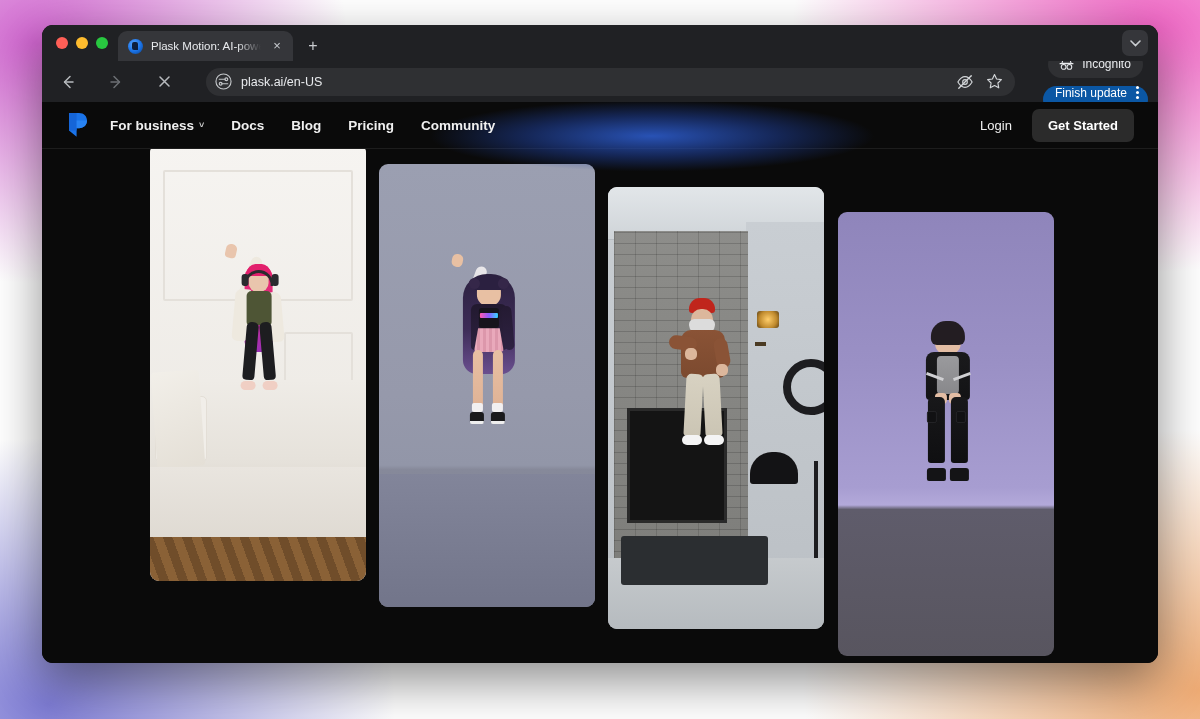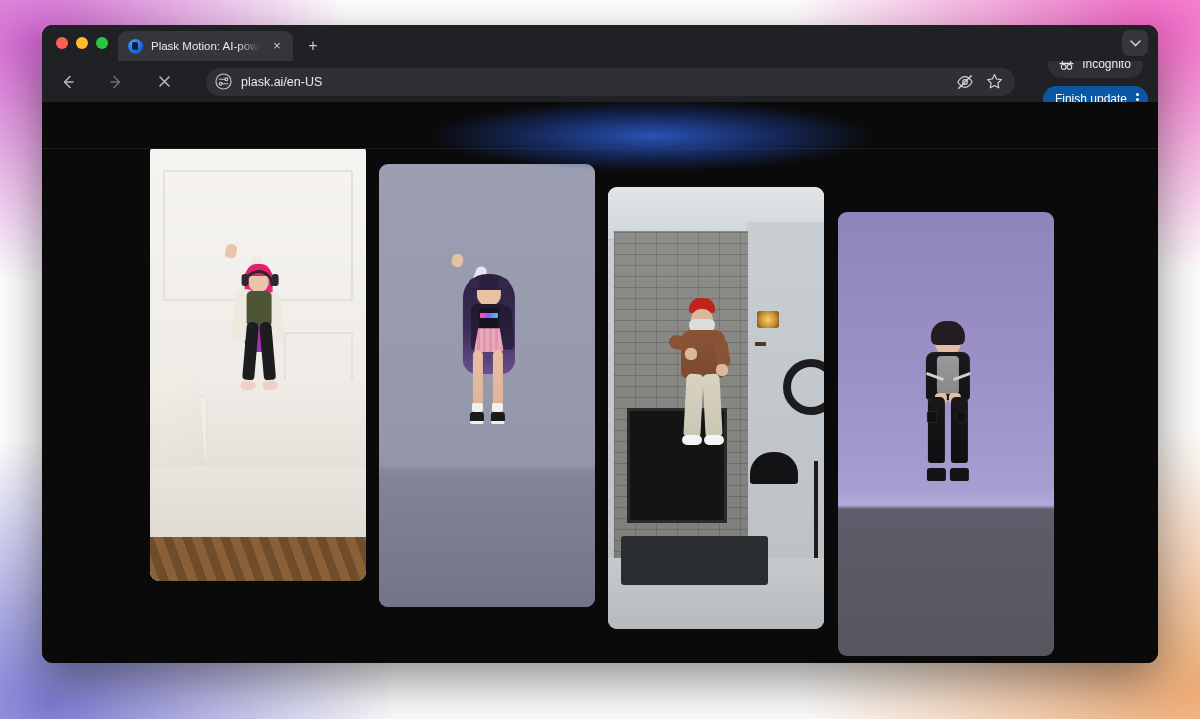--- a/index.html
+++ b/index.html
@@ -136,21 +136,21 @@
   .incognito-pill {
     height: 27px; border-radius: 14px;
     background: #2f3033;
     display: flex; align-items: center; gap: 7px;
     padding: 0 12px 0 10px;
     font-size: 12px; color: #e8eaed;
   }
   .update-pill {
     height: 27px; border-radius: 14px;
     background: #0b57a4;
-    display: flex; align-items: center; gap: 6px;
+    display: flex; align-items: flex-start; gap: 6px;
     padding: 0 6px 0 12px;
     font-size: 12px; color: #ffffff;
   }
   .kebab { display: flex; flex-direction: column; gap: 2px; align-items: center; padding: 0 3px; }
   .kebab i { width: 3px; height: 3px; border-radius: 50%; background: #fff; display: block; }
 
   
   .viewport {
     flex: 1 1 auto;
     background: #0a0a0a;
@@ -432,20 +432,45 @@
               <i></i>
             </span>
         </div>
       </div>
     </div>
 
     <div class="viewport">
 
       <div class="site-nav">
         <div class="nav-glow"></div>
+        <div class="nav-inner">
+          <div class="logo">
+            <svg width="22" height="26" viewBox="0 0 22 26">
+              <path d="M3 1 H13 C18 1 21 4.4 21 8.6 C21 12.8 18 16.2 13 16.2 H10.6 V24.8 L3 18.6 Z" fill="#1a73e8"></path>
+              <path d="M3 1 H10.6 V18.6 L3 18.6 Z" fill="#1565d8"></path>
+              <path d="M10.6 16.2 H13 C18 16.2 21 12.8 21 8.6 L10.6 8.6 Z" fill="#2b86f5" opacity="0.85"></path>
+            </svg>
+          </div>
+
+          <div class="nav-links">
+            <a class="nav-link">
+              <span>For business</span>
+              <span class="chev">˅</span>
+            </a>
+            <a class="nav-link">Docs</a>
+            <a class="nav-link">Blog</a>
+            <a class="nav-link">Pricing</a>
+            <a class="nav-link">Community</a>
+          </div>
+
+          <div class="nav-right">
+            <a class="login-link">Login</a>
+            <a class="get-started">Get Started</a>
+          </div>
+        </div>
       </div>
 
       <div class="gallery">
 
         <div class="card" id="card-1">
           <div class="card-media">
             <div class="scene-living">
               <div class="living-wall"></div>
               <div class="living-moulding" style="left:6%;top:6%;width:88%;height:30%;"></div>
               <div class="living-moulding" style="left:62%;top:43%;width:32%;height:14%;"></div>

